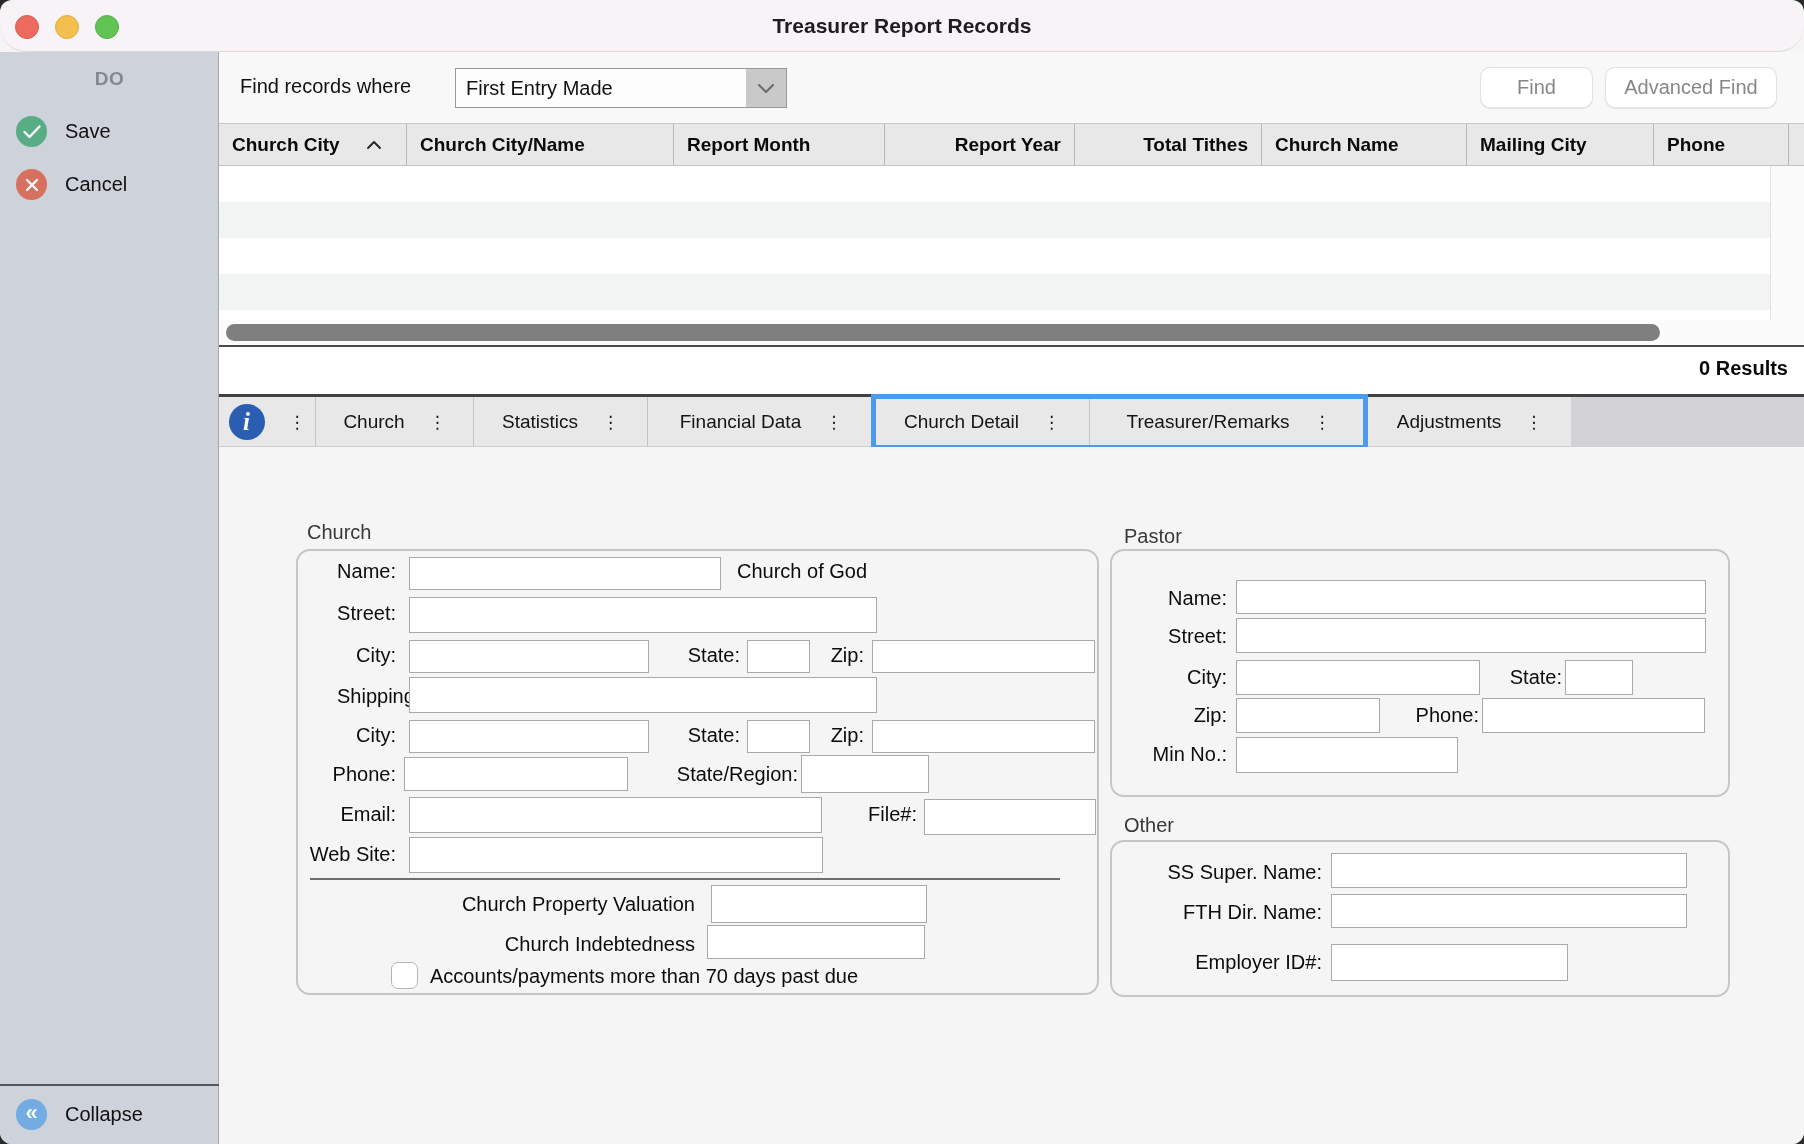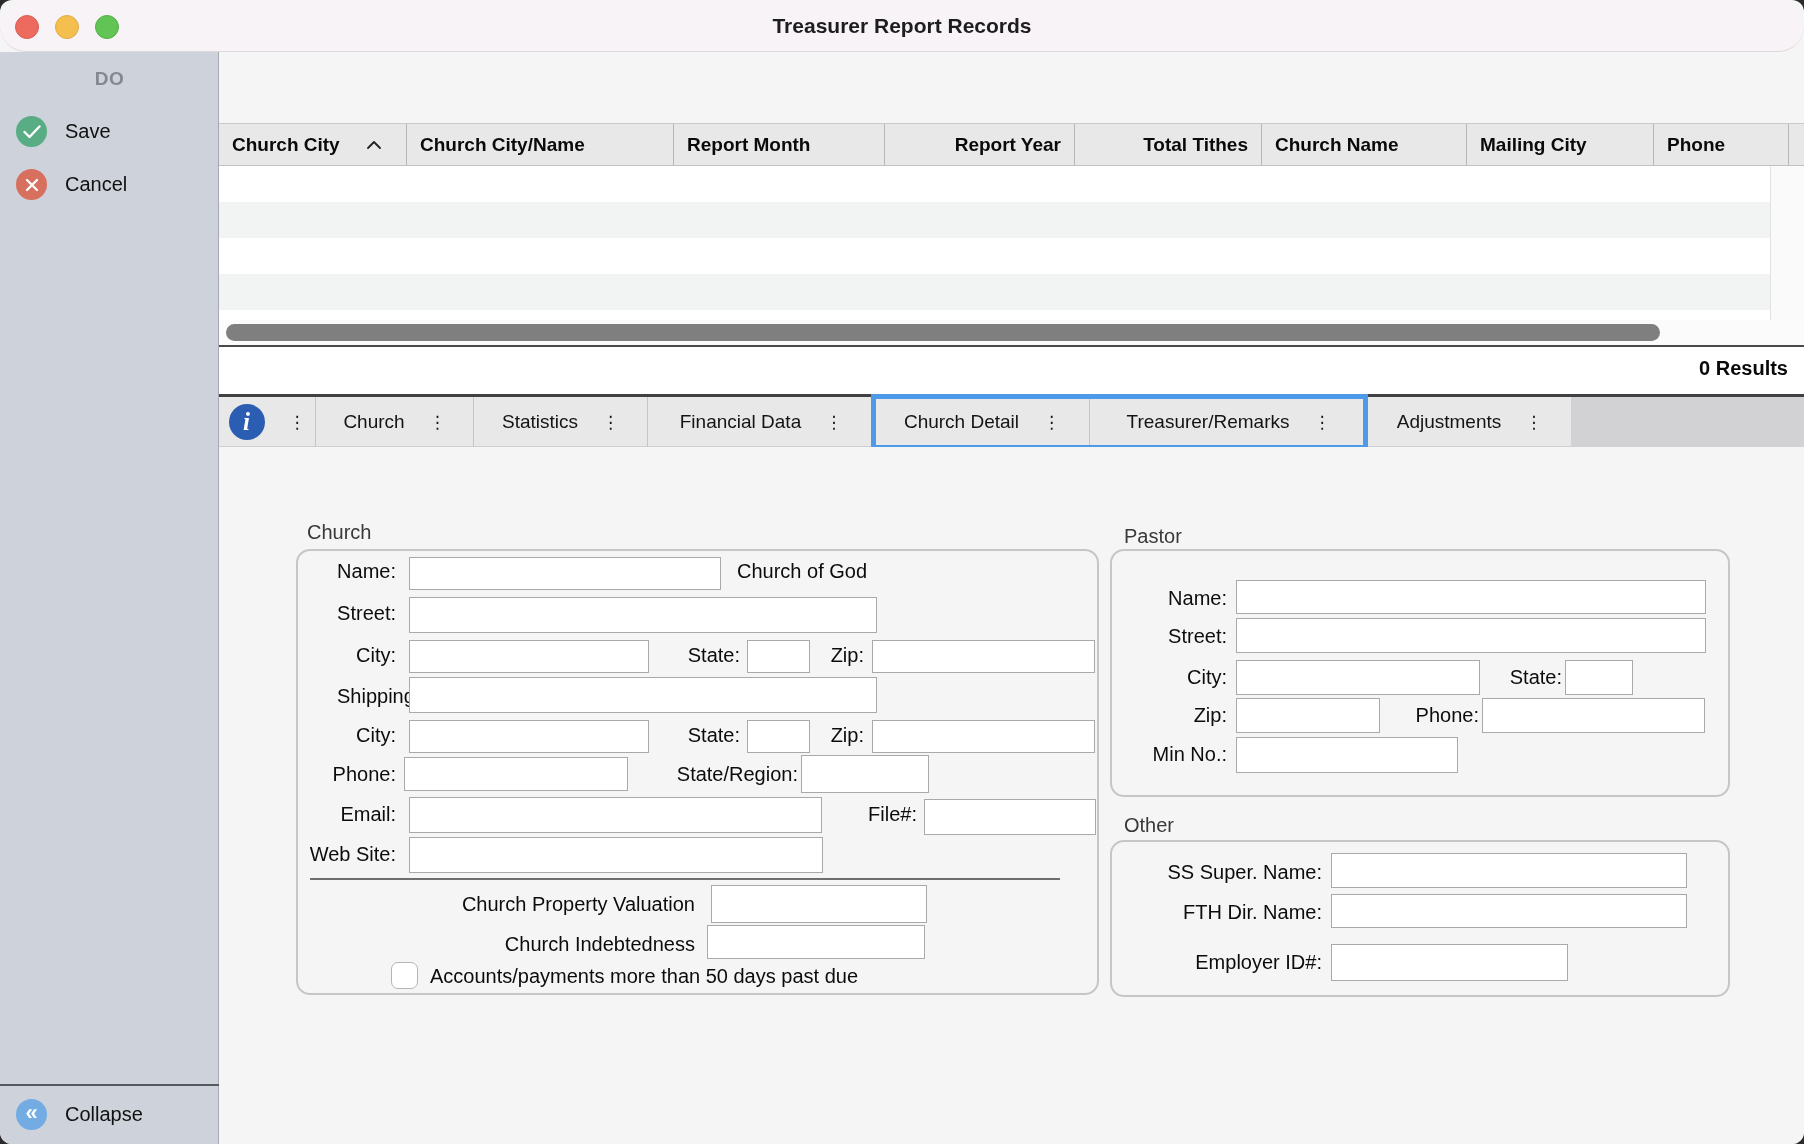--- a/index.html
+++ b/index.html
@@ -131,20 +131,33 @@
       </span>
       <span class="sb-label">Cancel</span>
     </div>
     <div class="sb-divider"></div>
     <div class="sb-item" style="top:1047px;">
       <span class="sb-icon" style="background:#72ace2; color:#fff; font-size:22px; font-weight:bold; padding-bottom:3px;">«</span>
       <span class="sb-label">Collapse</span>
     </div>
   </div>
 
+  <div class="findbar">
+    <span class="find-label">Find records where</span>
+    <div class="dropdown">
+      <span class="dropdown-value">First Entry Made</span>
+      <span class="dropdown-btn">
+        <svg width="18" height="11" viewBox="0 0 18 11">
+            <polyline points="2,2 9,9 16,2" fill="none" stroke="#6d6d6d" stroke-width="2.2" stroke-linecap="round" stroke-linejoin="round"></polyline>
+          </svg>
+      </span>
+    </div>
+    <button class="btn" style="left:1261px; width:113px;">Find</button>
+    <button class="btn" style="left:1386px; width:172px;">Advanced Find</button>
+  </div>
 
   <div class="thead">
     <div class="th" style="width:188px;">
       <span>Church City</span>
       <span class="sort-caret">
         <svg width="16" height="10" viewBox="0 0 16 10">
             <polyline points="2,8 8,2 14,8" fill="none" stroke="#222" stroke-width="1.8" stroke-linecap="round" stroke-linejoin="round"></polyline>
           </svg>
       </span>
     </div>
@@ -267,21 +280,21 @@
 
   <div class="hr" style="left:310px; top:878px; width:750px;"></div>
 
   <span class="flabel" style="left:390px; top:893px; width:305px;">Church Property Valuation</span>
   <input class="finput" style="left: 711px; top: 885px; width: 216px; height: 38px;">
 
   <span class="flabel" style="left:390px; top:933px; width:305px;">Church Indebtedness</span>
   <input class="finput" style="left: 707px; top: 925px; width: 218px; height: 34px;">
 
   <span class="checkbox" style="left:391px; top:962px;"></span>
-  <span class="llabel" style="left:430px; top:965px;">Accounts/payments more than 50 days past due</span>
+  <span class="llabel" style="left:430px; top:965px;">Accounts/payments more than 70 days past due</span>
 
   <div class="gtitle" style="left:1124px; top:525px;">Pastor</div>
   <div class="gbox" style="left:1110px; top:549px; width:620px; height:248px;"></div>
 
   <span class="flabel" style="left:1127px; top:587px; width:100px;">Name:</span>
   <input class="finput" style="left: 1236px; top: 580px; width: 470px; height: 34px;">
 
   <span class="flabel" style="left:1127px; top:625px; width:100px;">Street:</span>
   <input class="finput" style="left: 1236px; top: 618px; width: 470px; height: 35px;">
 

